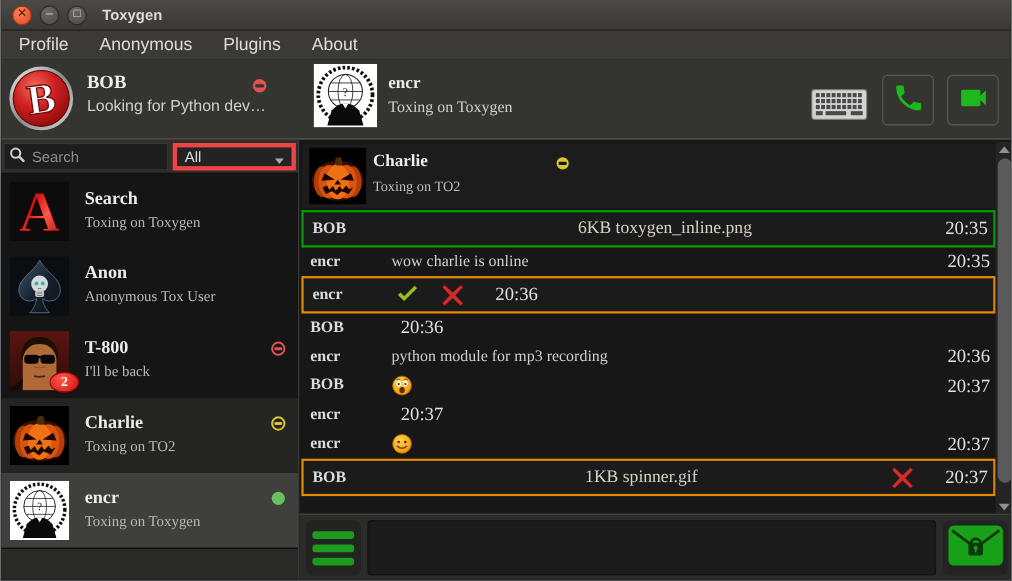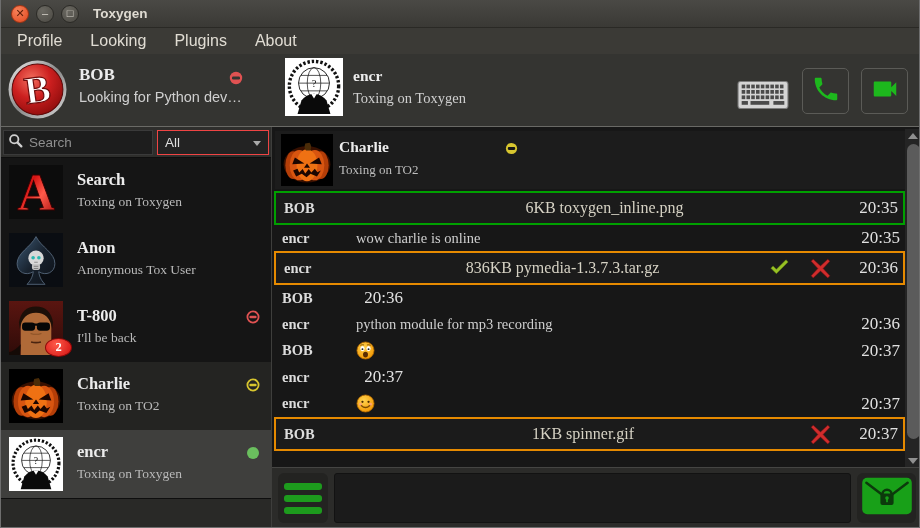--- a/index.html
+++ b/index.html
@@ -61,21 +61,21 @@
   .sidebar{position:absolute;left:0;top:127px;width:270px;height:401px;background:#151515;text-decoration:underline;}
   .search-row{position:absolute;left:0;top:0;width:100%;height:31px;background:#2e2e2c;
     border-bottom:1px solid #0e0e0e;}
   .search-box{position:absolute;left:2px;top:3px;width:150px;height:25px;background:#1d1d1d;
     border:1px solid #3a3a3a;display:flex;align-items:center;}
   .search-box svg{width:15px;height:15px;margin:0 4px 0 4px;flex:none;}
   .search-input{flex:1;min-width:0;background:transparent;border:none;outline:none;
     color:#cfcfcf;font-family:var(--sans);font-size:13.5px;}
   .search-input::placeholder{color:#8f8f8f;}
   .filter-combo{position:absolute;left:156px;top:3px;width:112px;height:25px;background:#232323;
-    border:1px solid #ef4444;display:flex;align-items:center;color:#dfdfdf;font-size:13.5px;
+    border:4px solid #ef4444;display:flex;align-items:center;color:#dfdfdf;font-size:13.5px;
     padding-left:7px;cursor:pointer;}
   .combo-arrow{position:absolute;right:7px;top:10px;width:0;height:0;
     border-left:4.5px solid transparent;border-right:4.5px solid transparent;
     border-top:5px solid #aaa;}
   .contact-list{position:absolute;left:0;top:31px;width:100%;}
   .contact-row{position:relative;width:100%;height:68px;cursor:pointer;}
   .contact-row.highlight{background:#242422;}
   .contact-row.selected{background:#3f3f3d;}
   .c-avatar{position:absolute;left:8px;top:7px;width:54px;height:54px;}
   .c-name{position:absolute;left:76px;top:12px;font-family:var(--serif);font-weight:bold;
@@ -158,21 +158,21 @@
         <span>–</span>
       </span>
     <span class="wbtn">
         <span>□</span>
       </span>
     <span class="win-title">Toxygen</span>
   </div>
 
   <div class="menubar">
       <div class="menu-item">Profile</div>
-      <div class="menu-item">Looking</div>
+      <div class="menu-item">Anonymous</div>
       <div class="menu-item">Plugins</div>
       <div class="menu-item">About</div>
     </div>
 
   <div class="header">
     <span class="avatar self-avatar">
         <svg viewBox="0 0 60 60">
           <defs>
             <radialGradient id="gb" cx="38%" cy="30%" r="75%">
               <stop offset="0" stop-color="#f26d5d"></stop>
@@ -440,21 +440,20 @@
       <span class="m-time">20:35</span>
     </div>
         <div class="msg-row m-text">
       <span class="m-author">encr</span>
       <span class="m-content">wow charlie is online</span>
       <span class="m-actions" style="margin-right: 0px;"></span>
       <span class="m-time">20:35</span>
     </div>
         <div class="msg-row m-file pending">
       <span class="m-author">encr</span>
-      <span class="m-content">836KB pymedia-1.3.7.3.tar.gz</span>
       <span class="m-actions">
             <span class="file-action">
               <svg viewBox="0 0 24 24">
                 <path fill="#97c024" stroke="#5a7a10" stroke-width=".5" d="M20.3 5.7 9 17 3.7 11.7 5.8 9.6 9 12.8 18.2 3.6 Z"></path>
               </svg>
             </span>
             <span class="file-action">
               <svg viewBox="0 0 24 24">
                 <path fill="#d02c2c" stroke="#7a0f0f" stroke-width=".5" d="M5 3 12 9.5 19 3 21 5 14.5 12 21 19 19 21 12 14.5 5 21 3 19 9.5 12 3 5 Z"></path>
               </svg>

